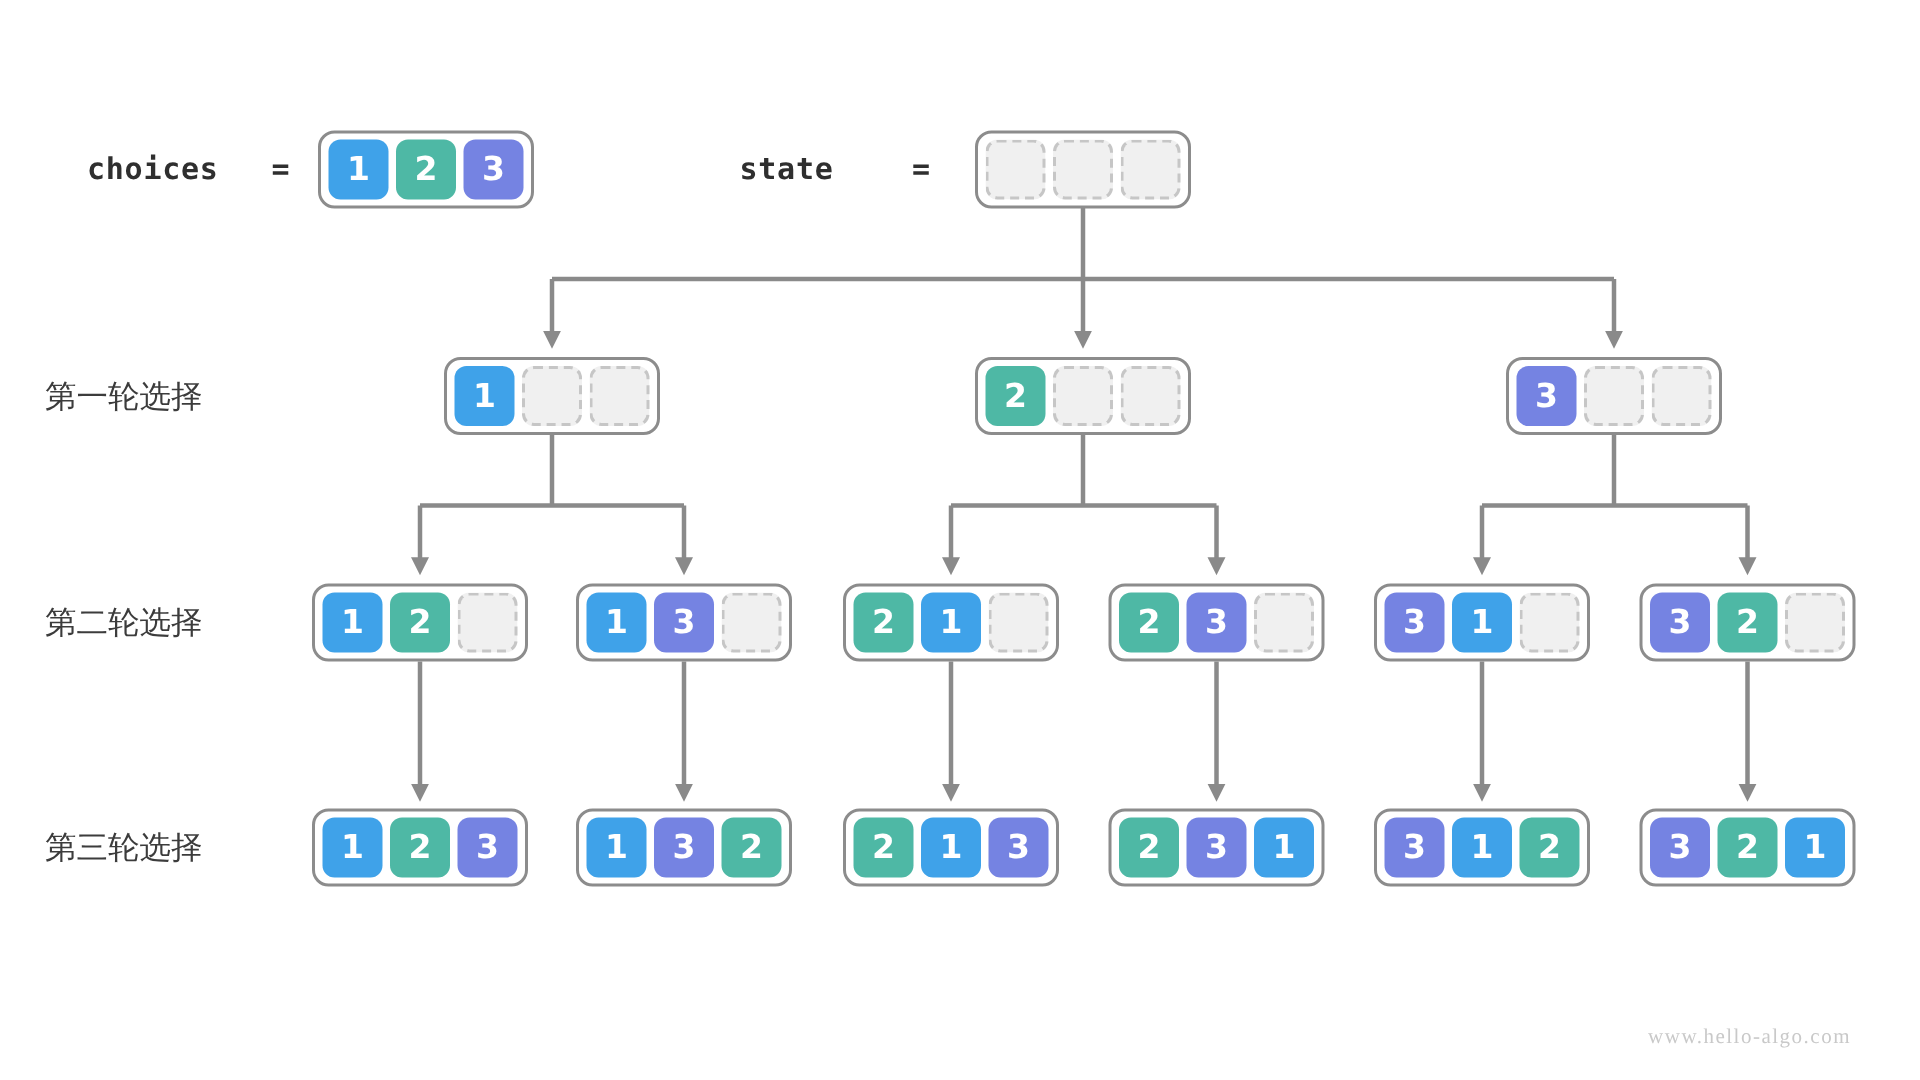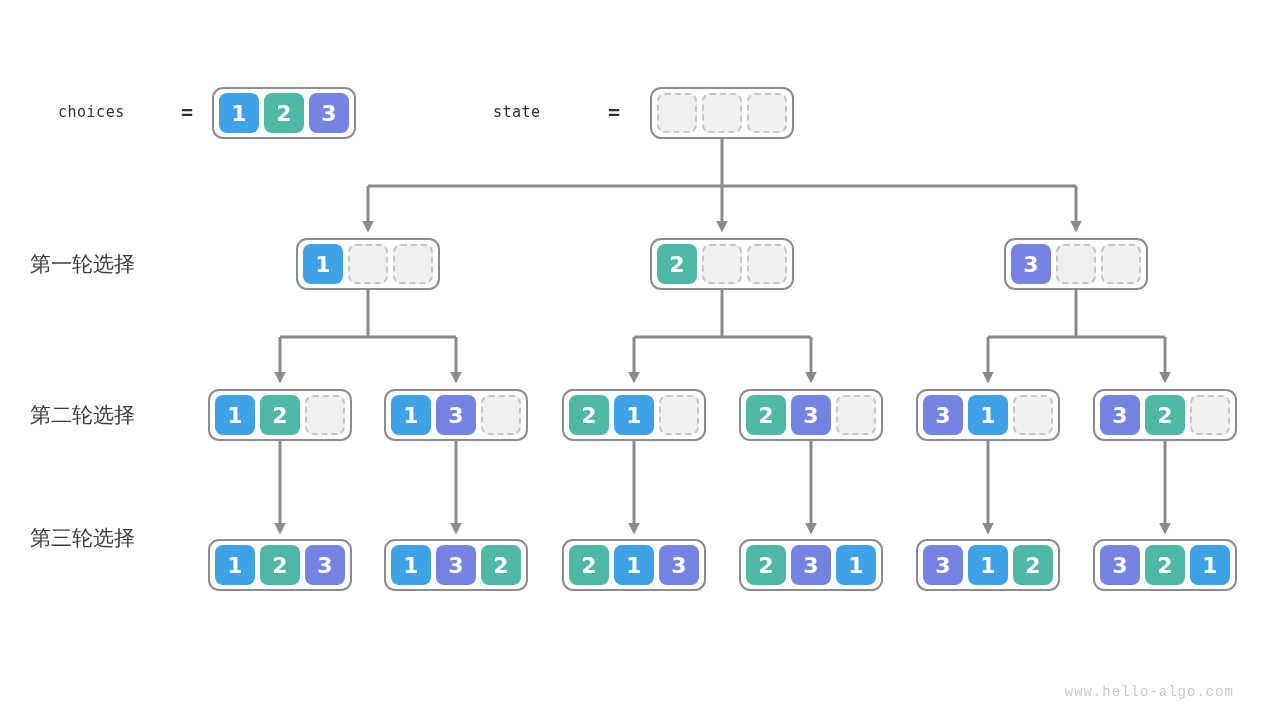--- a/index.html
+++ b/index.html
@@ -9,21 +9,21 @@
     background:#ffffff;
     font-family:"DejaVu Sans","Liberation Sans",sans-serif;
     overflow:hidden;
   }
   svg.arrows{position:absolute;left:0;top:0;width:1280px;height:720px;}
 
   .hdr-label{
     position:absolute;top:87px;height:50px;
     display:flex;align-items:center;
     font-family:"DejaVu Sans Mono","Liberation Mono",monospace;
-    font-weight:normal;font-size:15px;color:#2f2f2f;
+    font-weight:bold;font-size:20px;color:#2f2f2f;
     letter-spacing:0.5px;
   }
   .eq{
     position:absolute;top:87px;height:50px;
     display:flex;align-items:center;
     font-family:"DejaVu Sans Mono","Liberation Mono",monospace;
     font-weight:bold;font-size:20px;color:#2f2f2f;
   }
 
   .node{
@@ -51,21 +51,21 @@
 
   .row-label{
     position:absolute;left:30px;height:52px;
     display:flex;align-items:center;
     font-size:21px;font-weight:500;color:#3c3c3c;
     font-family:"DejaVu Sans","Liberation Sans",sans-serif;
   }
 
   .watermark{
     position:absolute;right:46px;bottom:20px;
-    font-family:Liberation Mono, monospace;
+    font-family:Liberation Serif, serif;
     font-size:14px;color:#c9c9c9;letter-spacing:1px;
   }
 </style>
 </head>
 <body>
 
 <div class="canvas">
 
   <svg class="arrows" id="arrow-svg" viewBox="0 0 1280 720" xmlns="http://www.w3.org/2000/svg">
     <defs>
@@ -111,21 +111,21 @@
   <span class="hdr-label" style="left:493px">state</span>
   <span class="eq" style="left:608px">=</span>
   <div class="node" style="left:650px;top:87px" id="state-box">
       <div class="cell empty"></div>
       <div class="cell empty"></div>
       <div class="cell empty"></div>
     </div>
 
   <div class="row-label" style="top:389px">第二轮选择</div>
   <div class="row-label" style="top:238px">第一轮选择</div>
-  <div class="row-label" style="top:512px">第三轮选择</div>
+  <div class="row-label" style="top:539px">第三轮选择</div>
 
   <div id="nodes-layer">
       <div class="node" style="left: 296px; top: 238px;">
         <div class="cell" style="background: rgb(63, 162, 233);">1</div>
         <div class="cell empty"></div>
         <div class="cell empty"></div>
       </div>
       <div class="node" style="left: 650px; top: 238px;">
         <div class="cell" style="background: rgb(78, 184, 165);">2</div>
         <div class="cell empty"></div>

